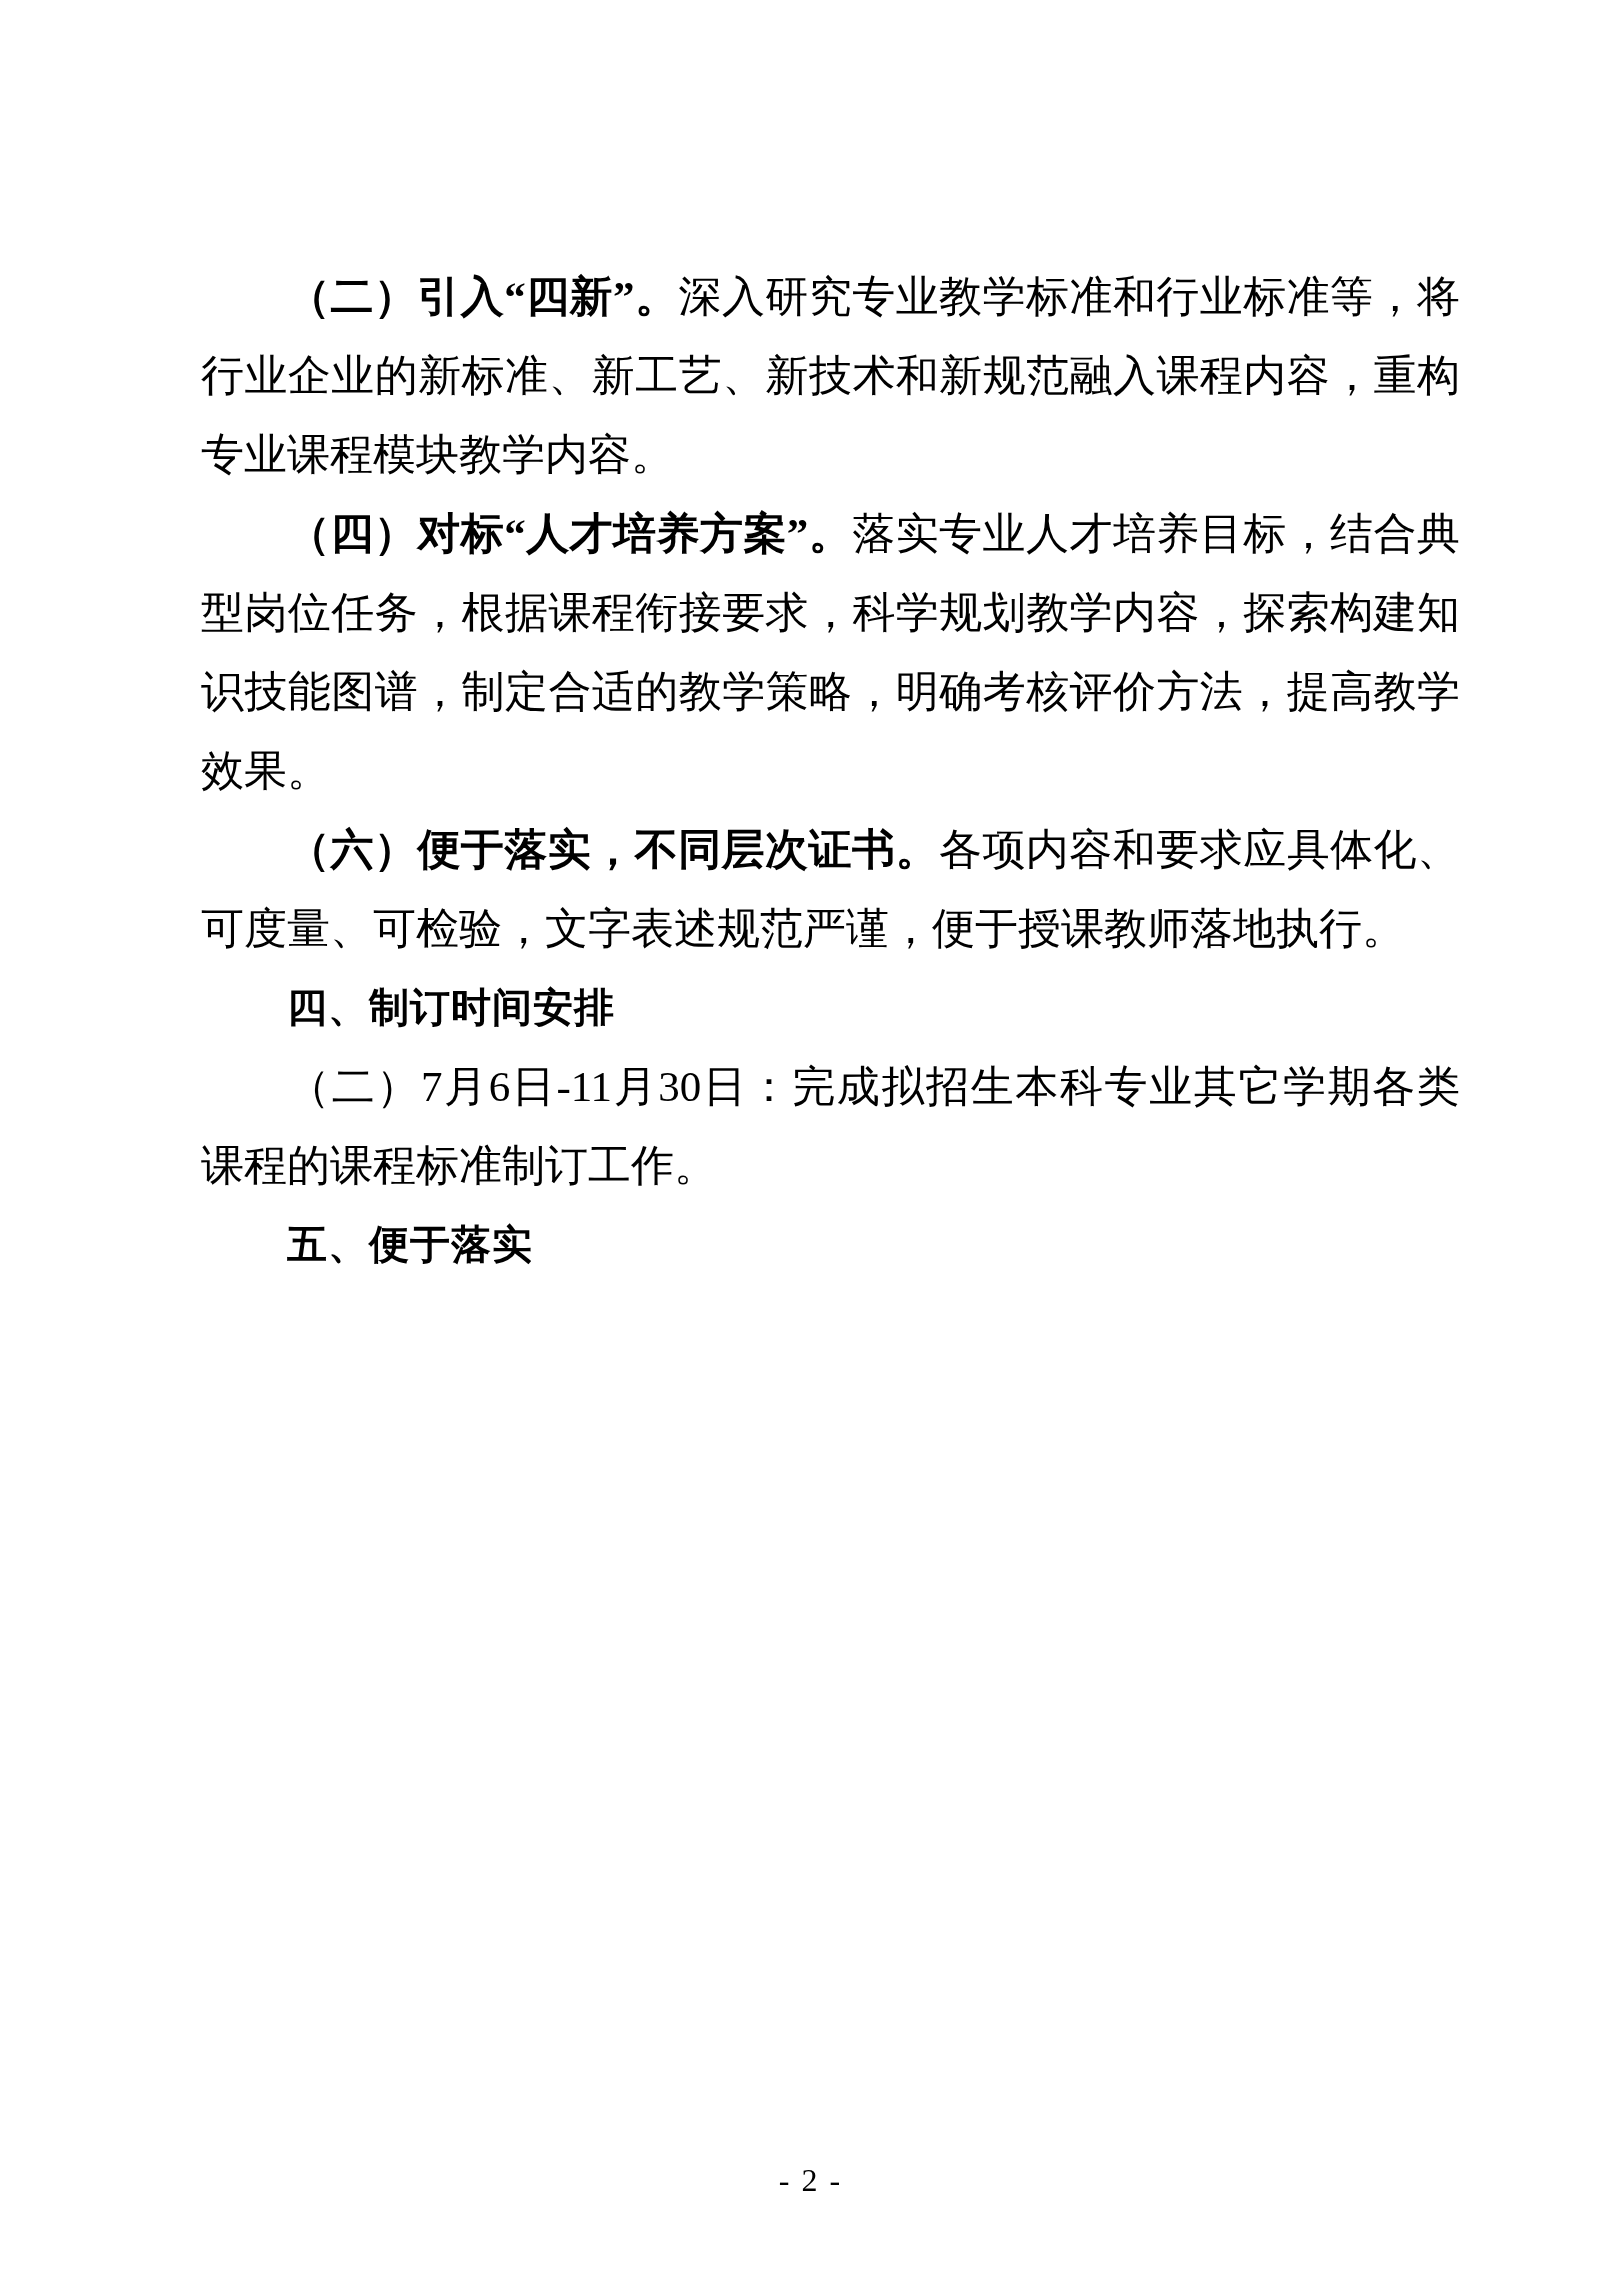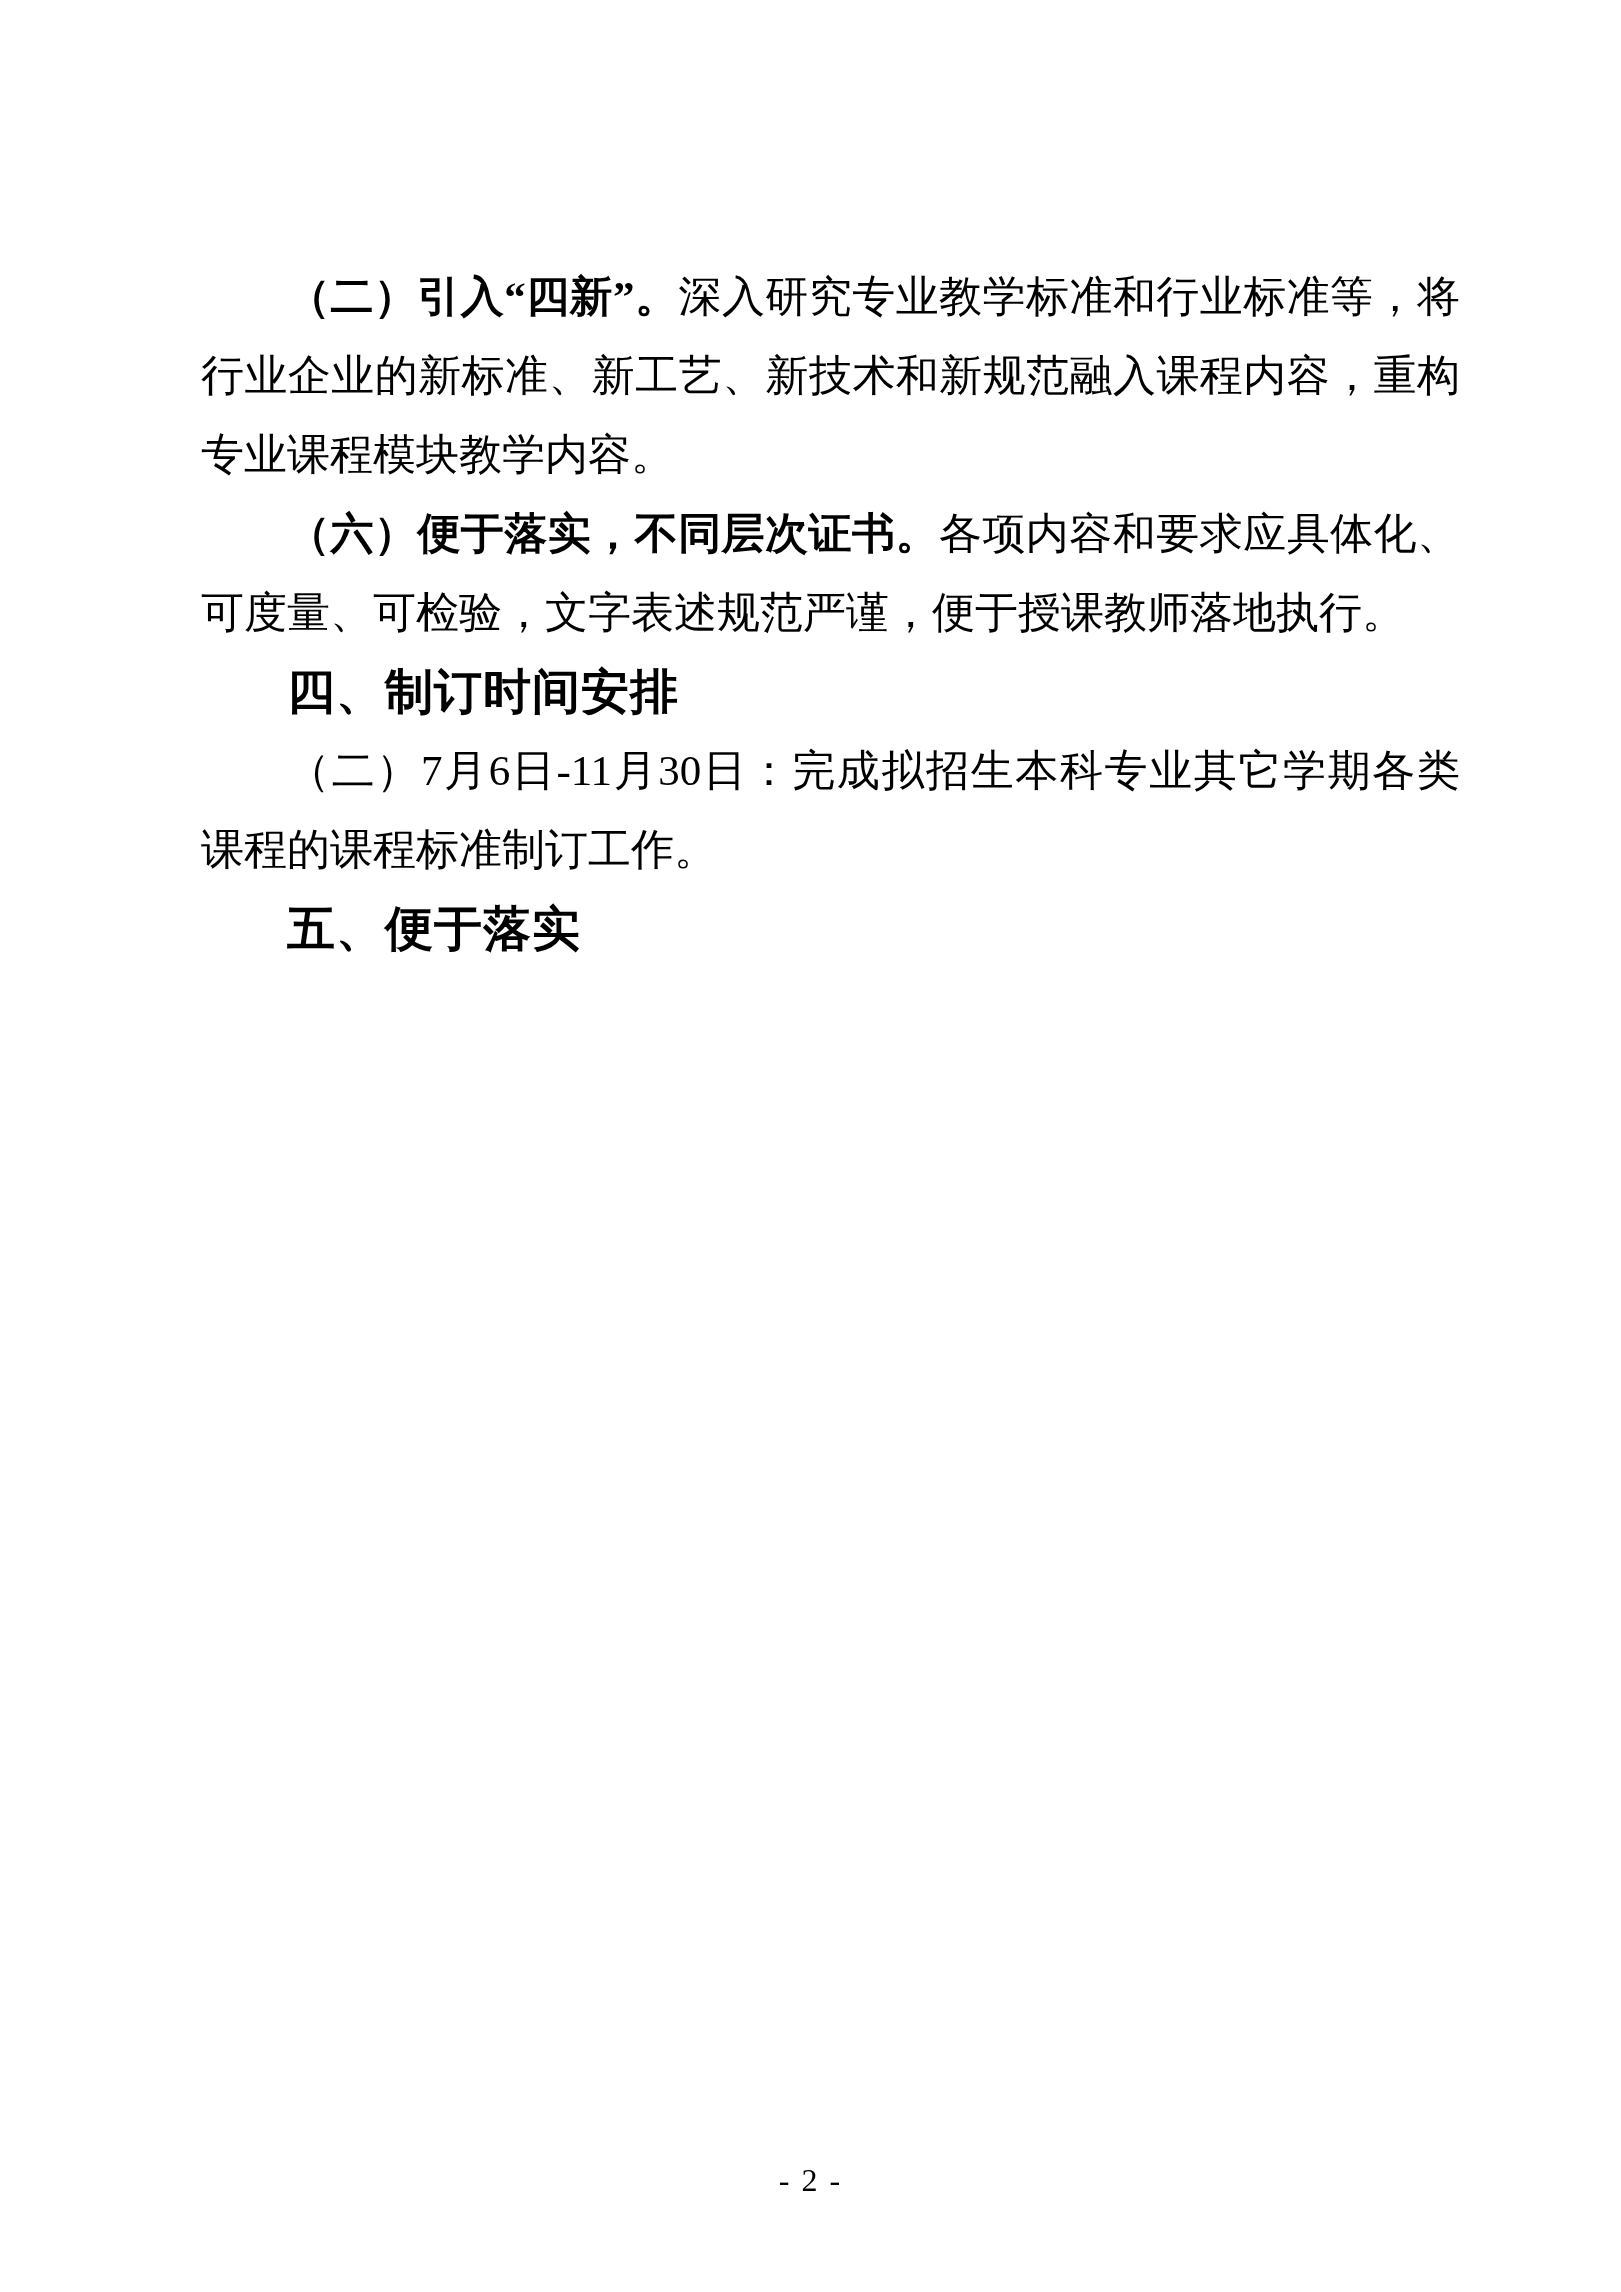--- a/index.html
+++ b/index.html
@@ -32,21 +32,21 @@
     text-indent: 86px;
   }
   .lead {
     font-weight: bold;
   }
   .heading {
     margin: 0;
     text-indent: 86px;
     font-family: "Liberation Sans", "DejaVu Sans", sans-serif;
     font-weight: bold;
-    font-size: 48px;
+    font-size: 40px;
     line-height: 79px;
     letter-spacing: 1px;
     text-align: left;
   }
   .page-number {
     position: absolute;
     left: 0;
     top: 2162px;
     width: 100%;
     text-align: center;
@@ -58,20 +58,21 @@
 </style>
 </head>
 <body>
 
 <div class="page">
   <div class="doc">
 
     <p class="para"><span class="lead">（二）引入“四新”。</span><span class="rest">深入研究专业教学标准和行业标准等，将行业企业的新标准、新工艺、新技术和新规范融入课程内容，重构专业课程模块教学内容。</span></p>
 
 
+    <p class="para"><span class="lead">（四）对标“人才培养方案”。</span><span class="rest">落实专业人才培养目标，结合典型岗位任务，根据课程衔接要求，科学规划教学内容，探索构建知识技能图谱，制定合适的教学策略，明确考核评价方法，提高教学效果。</span></p>
 
 
     <p class="para"><span class="lead">（六）便于落实，不同层次证书。</span><span class="rest">各项内容和要求应具体化、可度量、可检验，文字表述规范严谨，便于授课教师落地执行。</span></p>
 
     <div class="heading">四、制订时间安排</div>
 
 
     <p class="para"><span class="rest">（二）7月6日-11月30日：完成拟招生本科专业其它学期各类课程的课程标准制订工作。</span></p>
 
     <div class="heading">五、便于落实</div>

